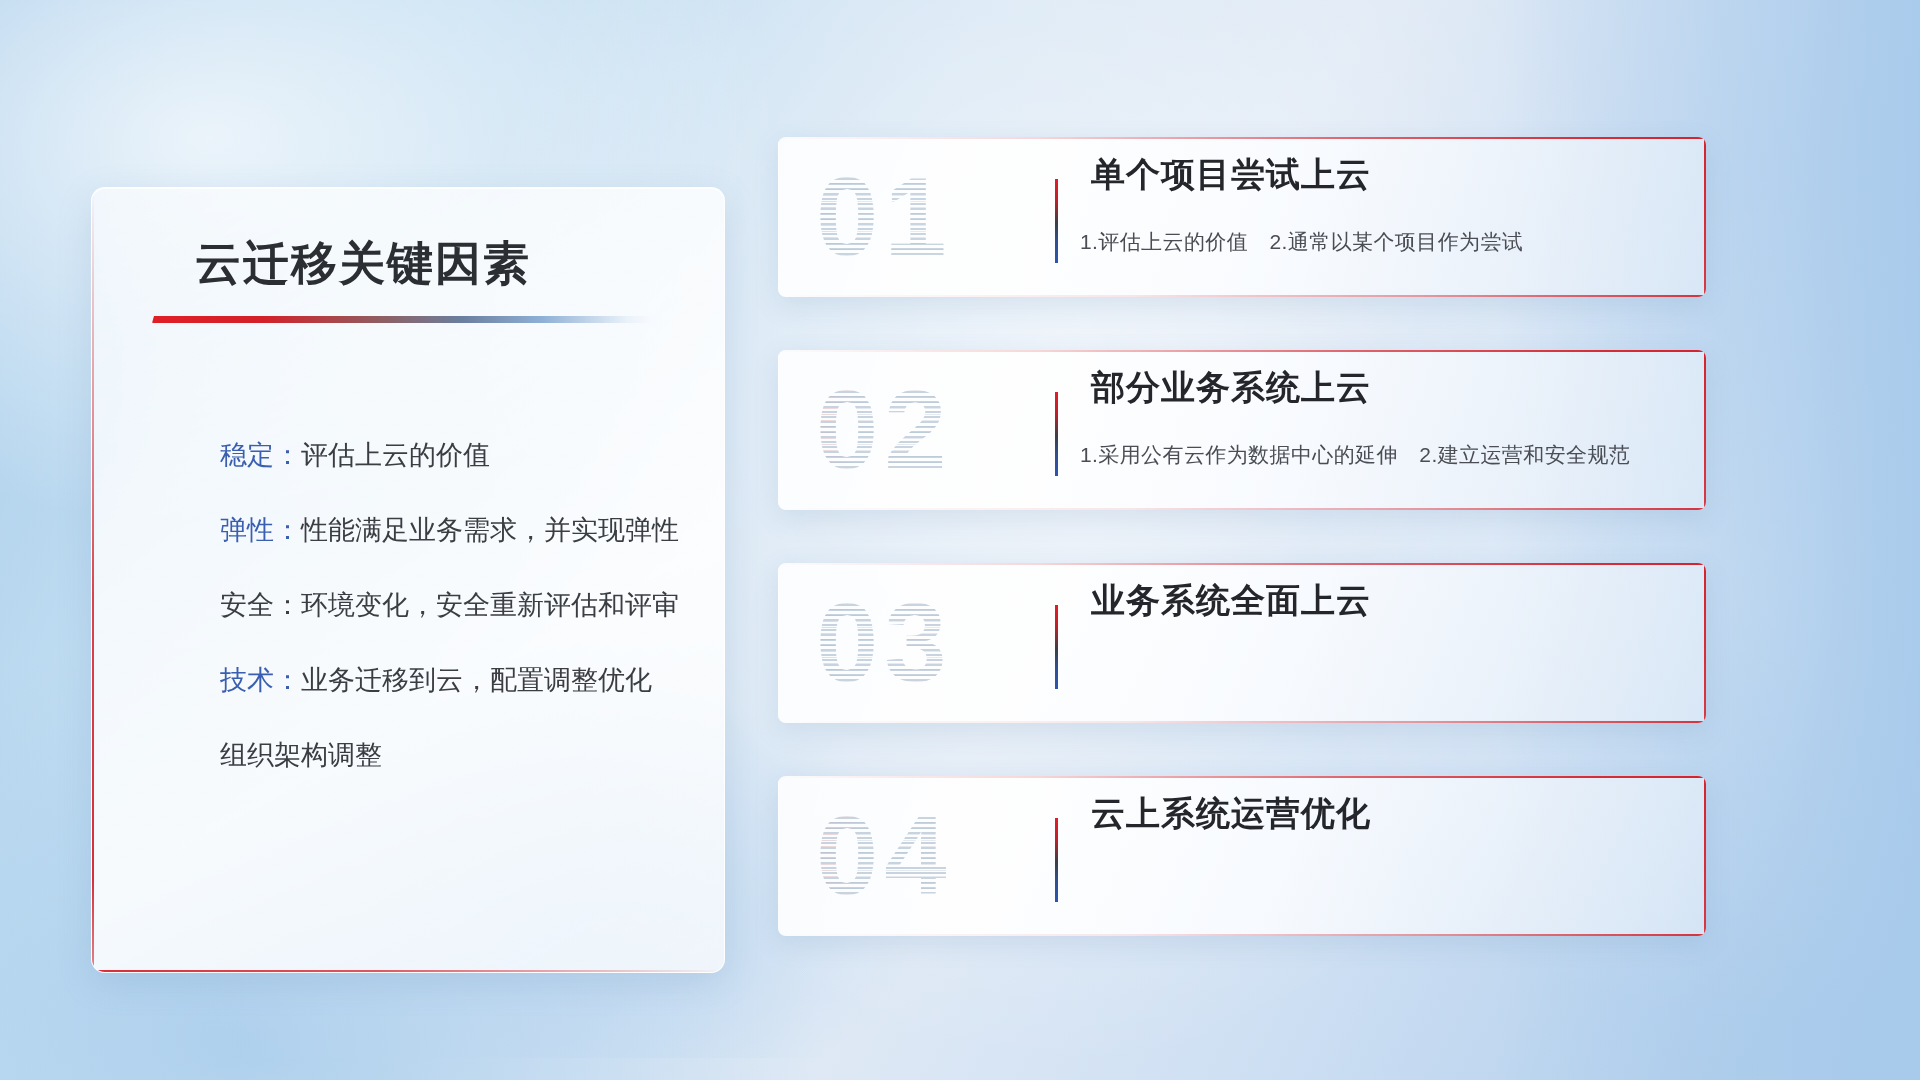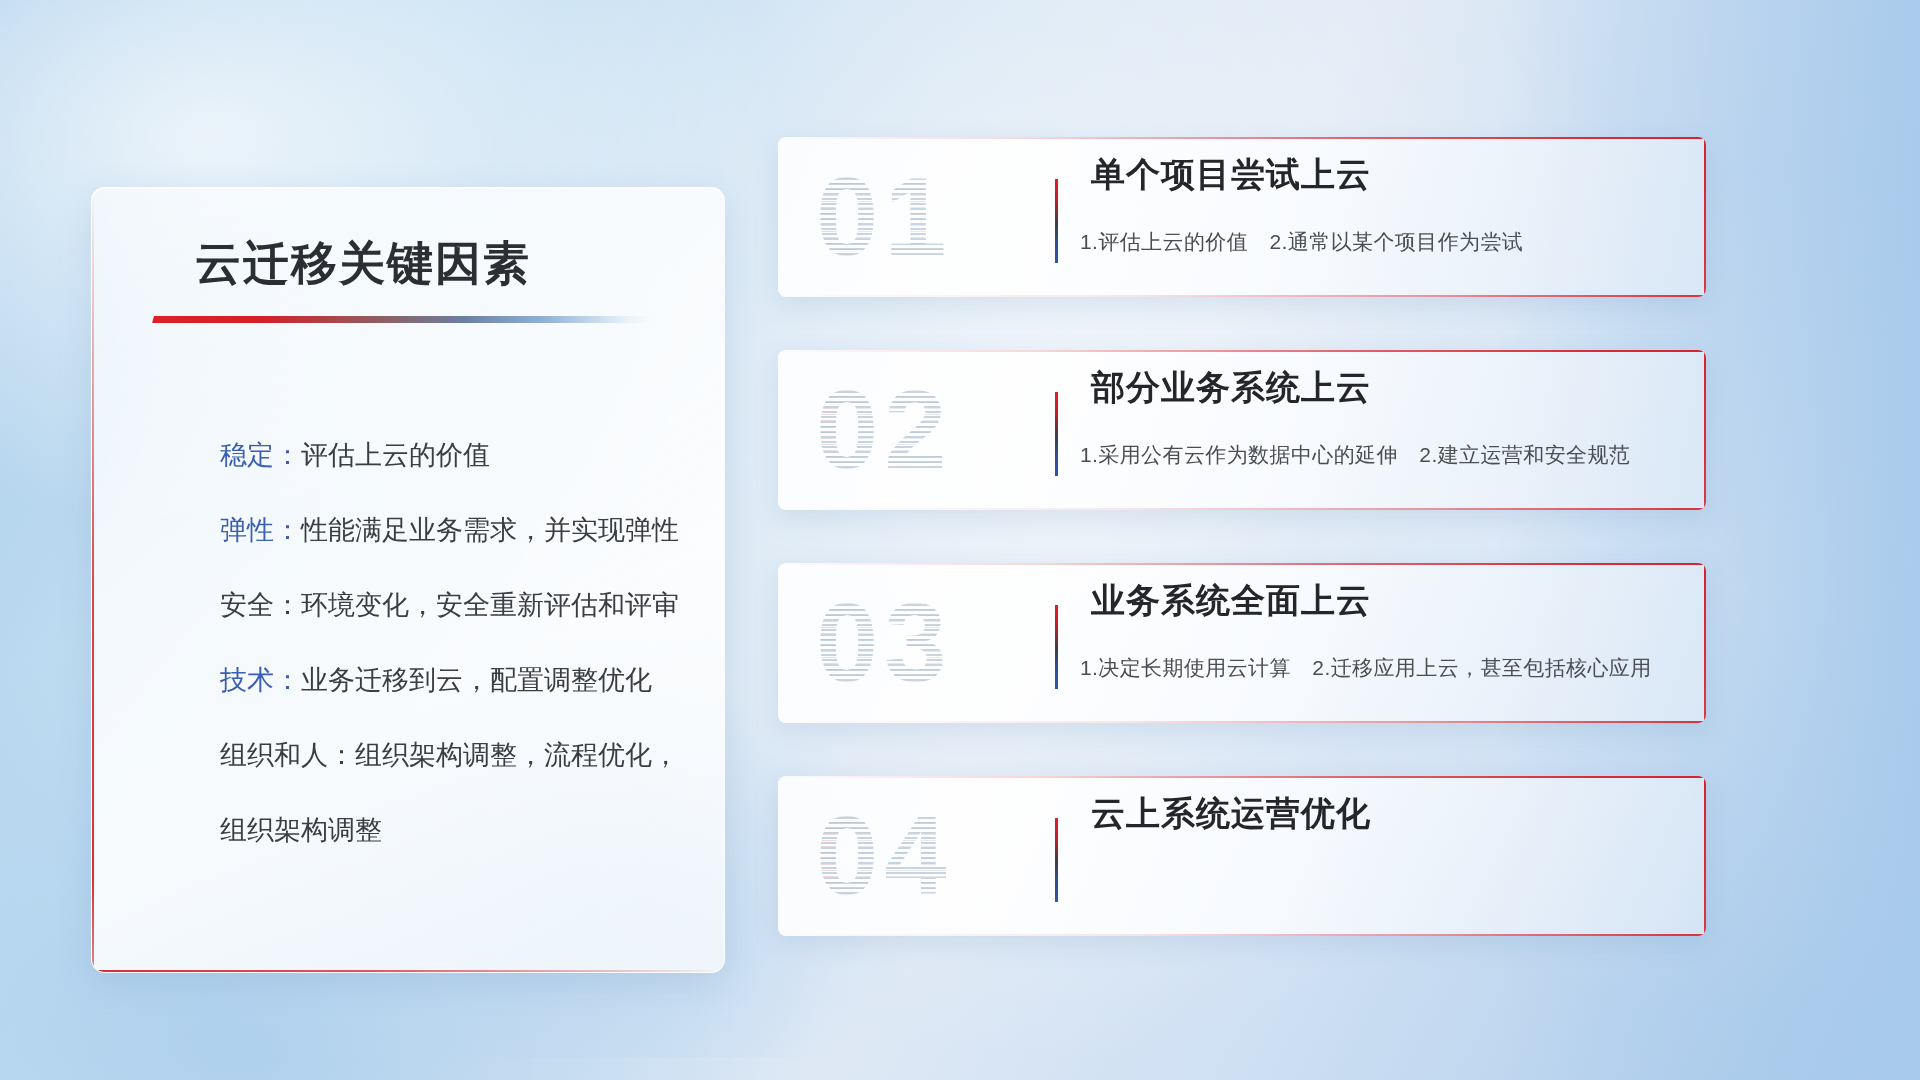--- a/index.html
+++ b/index.html
@@ -164,21 +164,20 @@
 <div id="stage">
 
   <section id="left-panel">
     <h1 id="panel-title">云迁移关键因素</h1>
     <div id="panel-title-rule"></div>
     <div id="factor-list">
         <div class="factor-row"><span class="factor-label">稳定：</span><span class="factor-text">评估上云的价值</span></div>
         <div class="factor-row"><span class="factor-label">弹性：</span><span class="factor-text">性能满足业务需求，并实现弹性</span></div>
         <div class="factor-row"><span class="factor-label plain">安全：</span><span class="factor-text">环境变化，安全重新评估和评审</span></div>
         <div class="factor-row"><span class="factor-label">技术：</span><span class="factor-text">业务迁移到云，配置调整优化</span></div>
-        <div class="factor-row"><span class="factor-label plain">组织和人：</span><span class="factor-text">组织架构调整，流程优化，</span></div>
         <div class="factor-row"><span class="factor-text">组织架构调整</span></div>
       </div>
   </section>
 
   <section id="cards">
       <article class="card">
         <div class="card-edge-top"></div>
         <div class="card-edge-right"></div>
         <div class="card-edge-bottom"></div>
         <div class="card-edge-left"></div>
@@ -201,21 +200,20 @@
       </article>
       <article class="card">
         <div class="card-edge-top"></div>
         <div class="card-edge-right"></div>
         <div class="card-edge-bottom"></div>
         <div class="card-edge-left"></div>
         <div class="card-number-ghost">03</div>
         <div class="card-number">03</div>
         <div class="card-bar"></div>
         <h2 class="card-title">业务系统全面上云</h2>
-        <p class="card-desc">1.决定长期使用云计算　2.迁移应用上云，甚至包括核心应用</p>
       </article>
       <article class="card">
         <div class="card-edge-top"></div>
         <div class="card-edge-right"></div>
         <div class="card-edge-bottom"></div>
         <div class="card-edge-left"></div>
         <div class="card-number-ghost">04</div>
         <div class="card-number">04</div>
         <div class="card-bar"></div>
         <h2 class="card-title">云上系统运营优化</h2>

